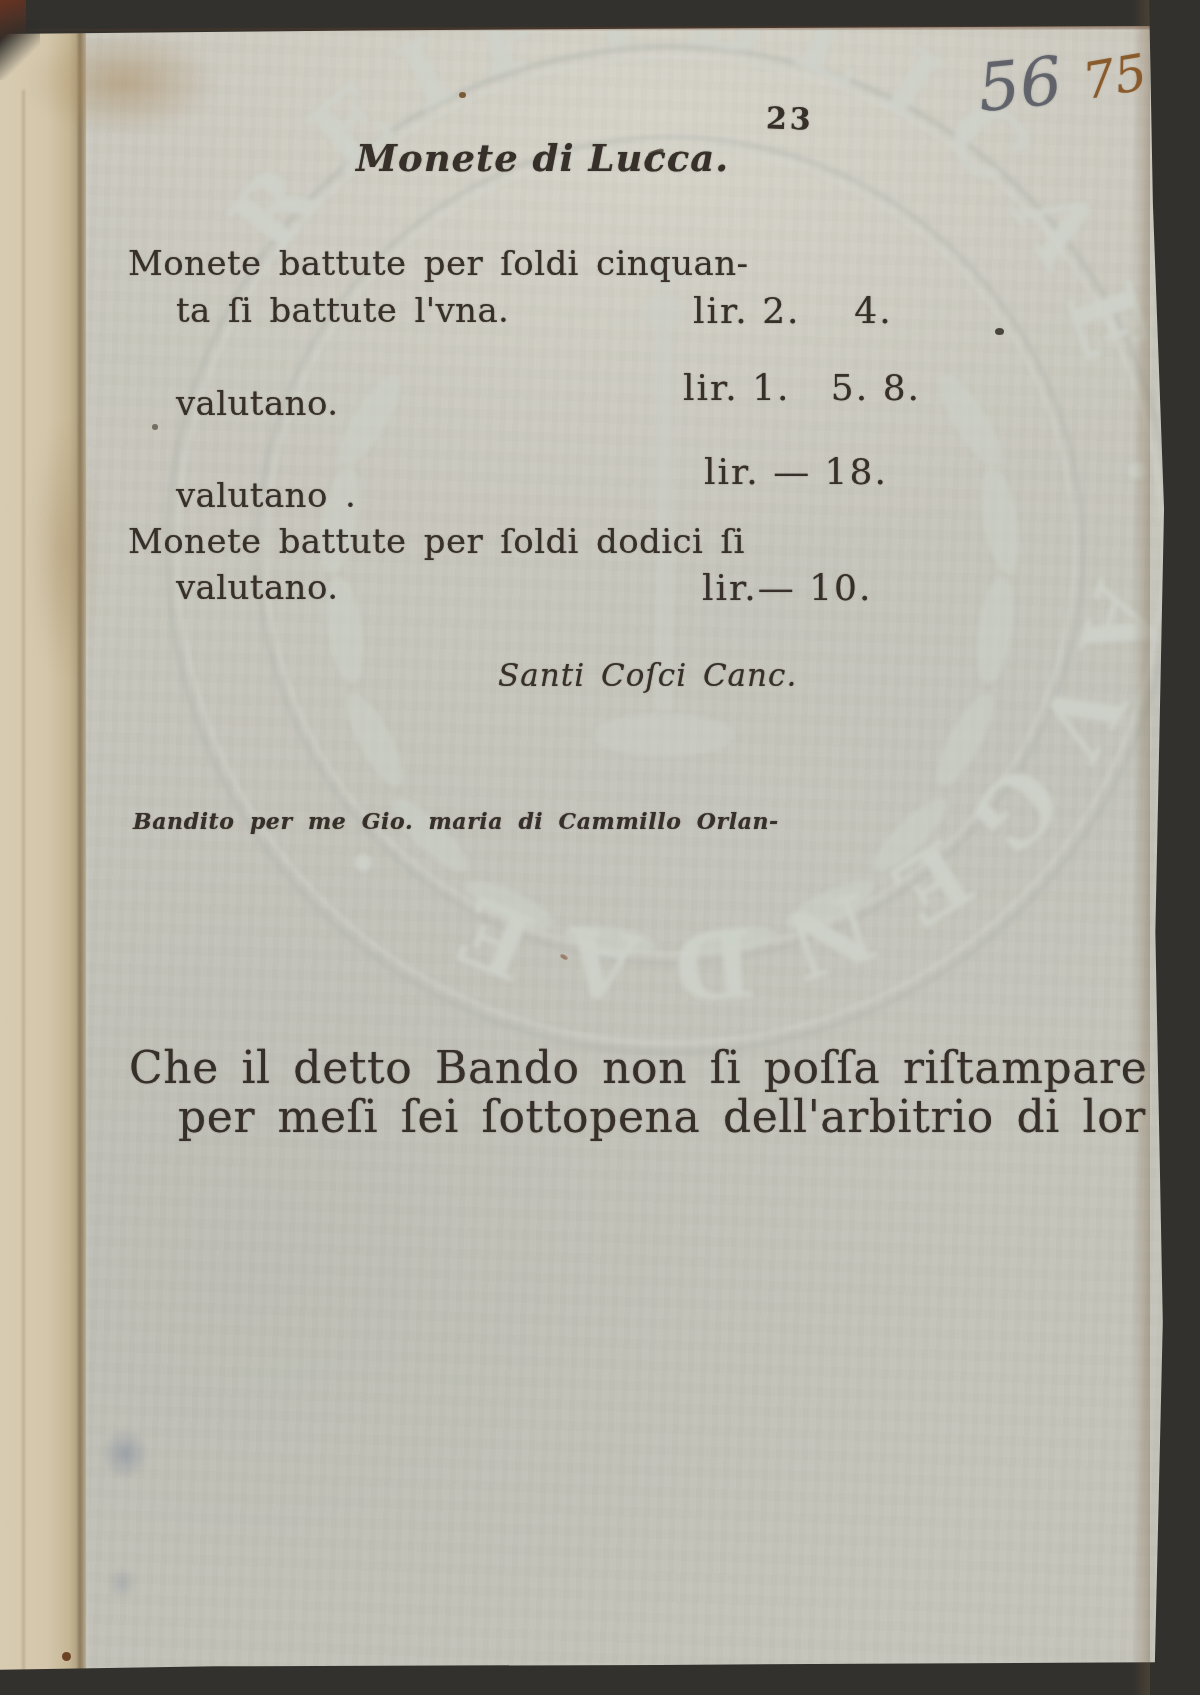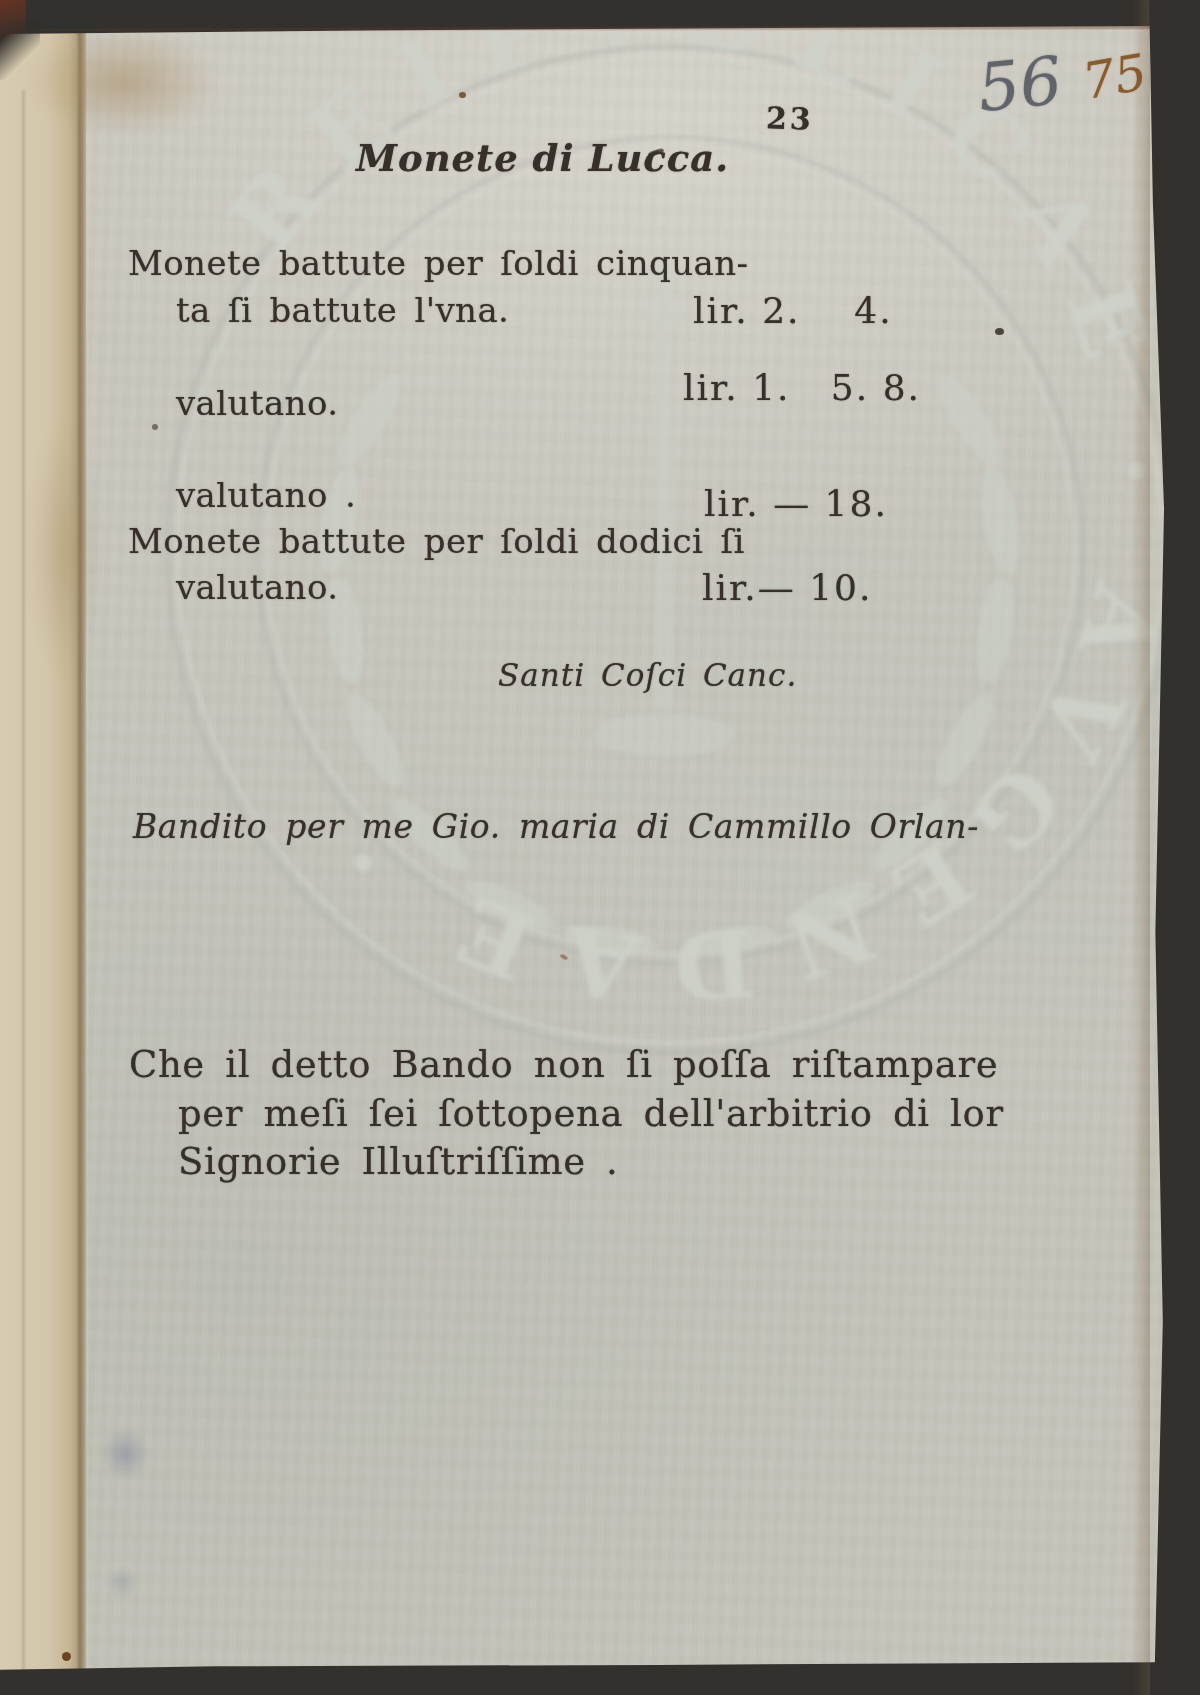--- a/index.html
+++ b/index.html
@@ -69,22 +69,22 @@
   .speck.s6{left:560px;top:955px;width:8px;height:4px;background:rgba(120,70,40,.55);transform:rotate(30deg);}
   
   .seal{position:absolute;left:0;top:0;pointer-events:none;}
   
   .ink{position:absolute;color:#37302a;text-shadow:0 0 1.3px rgba(52,42,30,.6);line-height:1;}
   .pageno{font-size:30px;letter-spacing:3px;font-weight:bold;transform:rotate(2deg);}
   .title{font-style:italic;font-weight:bold;font-size:37px;letter-spacing:1px;}
   .bodyline{font-size:34px;letter-spacing:.4px;word-spacing:6px;white-space:pre;}
   .val{font-size:36px;letter-spacing:2px;white-space:pre;}
   .sig{font-style:italic;font-size:31px;letter-spacing:1px;word-spacing:5px;}
-  .itline{font-style:italic;font-size:33px;letter-spacing:.6px;word-spacing:7px;white-space:pre;}
-  .cheline{font-size:37px;letter-spacing:.6px;word-spacing:8px;white-space:pre;}
+  .itline{font-style:italic;font-size:22px;letter-spacing:.6px;word-spacing:7px;white-space:pre;font-weight:bold;}
+  .cheline{font-size:44px;letter-spacing:.6px;word-spacing:8px;white-space:pre;}
   
   .hw{position:absolute;font-style:italic;line-height:1;}
   .hw-gray{color:rgba(88,90,100,.85);font-size:66px;transform:rotate(-6deg);
     text-shadow:0 0 2px rgba(88,90,100,.5);}
   .hw-brown{color:rgba(134,84,36,.9);font-size:50px;transform:rotate(-10deg);
     text-shadow:0 0 1.5px rgba(134,84,36,.45);}
 </style>
 </head>
 <body>
 
@@ -167,27 +167,26 @@
   <div class="ink title" style="left:356px;top:140px">Monete di Lucca.</div>
 
   <div class="ink bodyline" style="left:128px;top:246px">Monete battute per ſoldi cinquan-</div>
   <div class="ink bodyline" style="left:176px;top:293px">ta ſi battute l'vna.</div>
   <div class="ink val" style="left:693px;top:293px">lir. 2.    4.</div>
 
   <div class="ink bodyline" style="left:176px;top:386px">valutano.</div>
   <div class="ink val" style="left:683px;top:370px">lir. 1.   5. 8.</div>
 
   <div class="ink bodyline" style="left:176px;top:478px">valutano .</div>
-  <div class="ink val" style="left:704px;top:486px">lir. — 18.</div>
+  <div class="ink val" style="left:704px;top:454px">lir. — 18.</div>
 
   <div class="ink bodyline" style="left:128px;top:524px">Monete battute per ſoldi dodici ſi</div>
   <div class="ink bodyline" style="left:176px;top:570px">valutano.</div>
   <div class="ink val" style="left:702px;top:570px">lir.— 10.</div>
 
   <div class="ink sig" style="left:498px;top:660px">Santi Coſci Canc.</div>
 
   <div class="ink itline" style="left:133px;top:810px">Bandito per me Gio. maria di Cammillo Orlan-</div>
 
   <div class="ink cheline" style="left:129px;top:1046px">Che il detto Bando non ſi poſſa riſtampare</div>
   <div class="ink cheline" style="left:178px;top:1095px">per meſi ſei ſottopena dell'arbitrio di lor</div>
-  <div class="ink cheline" style="left:178px;top:1143px">Signorie Illuſtriſſime .</div>
 
 </div>
 
 </body></html>

